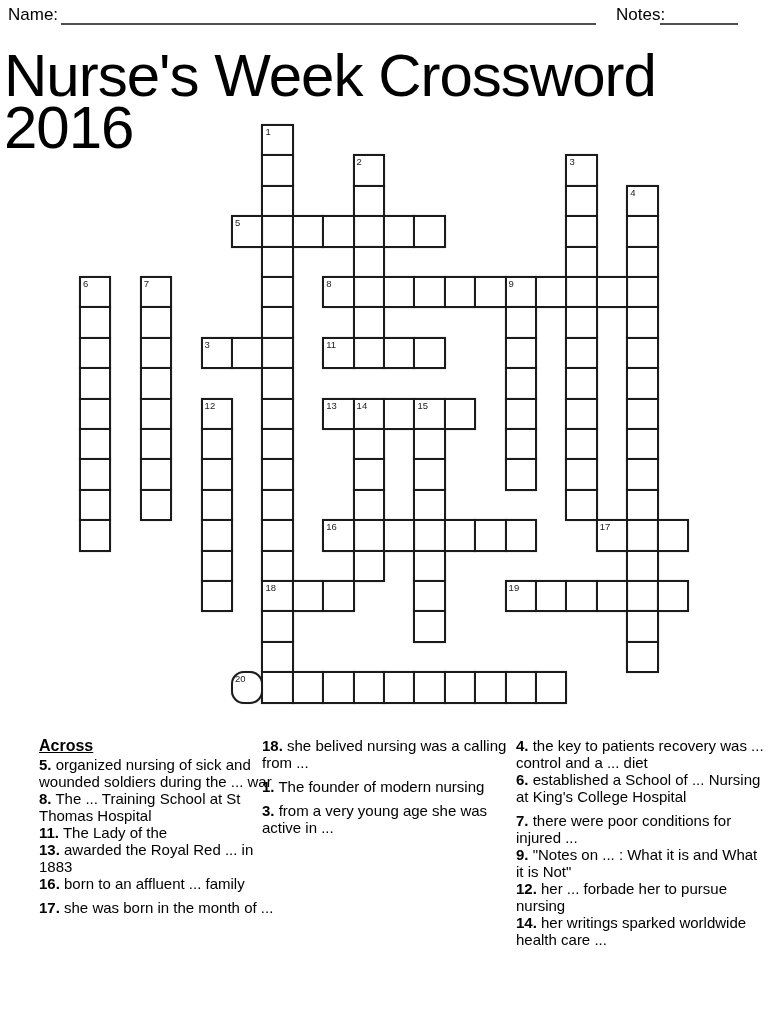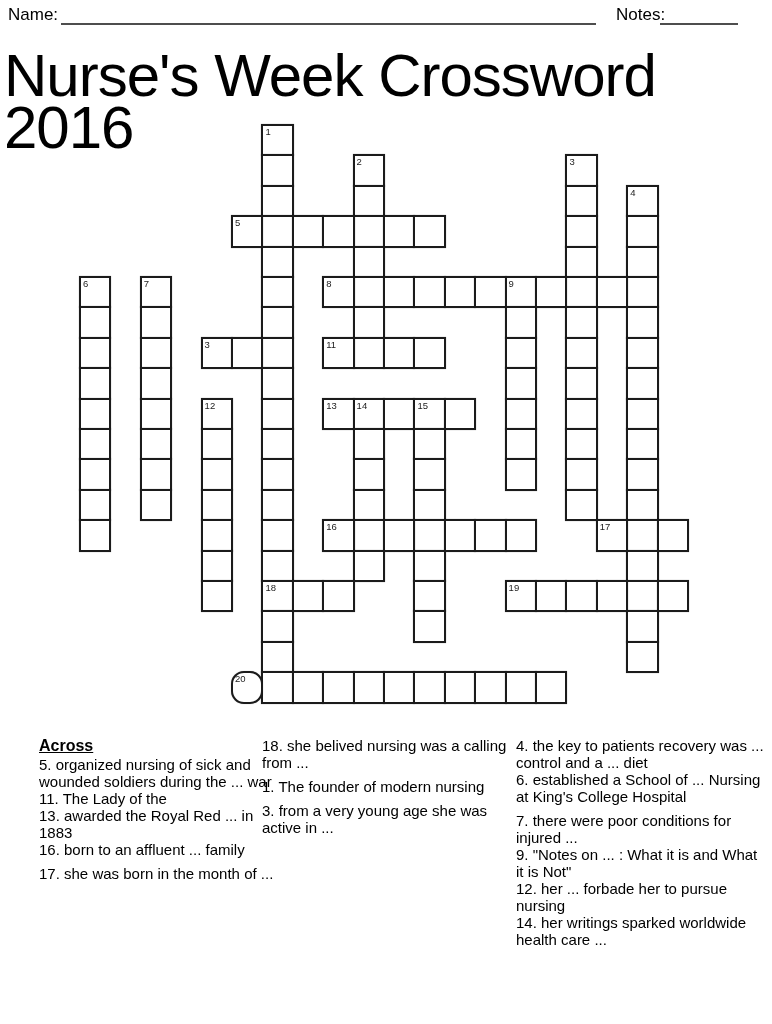--- a/index.html
+++ b/index.html
@@ -27,21 +27,21 @@
 
   
   .clues{position:absolute;left:0;top:737px;width:772px;font-size:15px;line-height:17px;}
   .clue-col{position:absolute;top:0;}
   .col-0{left:0;width:250px;margin-left:39px;}
   .col-1{left:262px;width:248px;}
   .col-2{left:516px;width:252px;}
   .clue-head{font-size:16px;font-weight:bold;text-decoration:underline;margin:0 0 2px 0;}
   .clue{margin:0;}
   .clue.gap{margin-top:7px;}
-  .cnum{font-weight:normal;}
+  .cnum{font-weight:bold;}
 </style>
 </head>
 <body>
 
 <div class="page">
   <span class="hdr-label name-label">Name:</span>
   <div class="fill-line name-line"></div>
   <span class="hdr-label date-label">Notes:</span>
   <div class="fill-line date-line"></div>
 
@@ -230,20 +230,21 @@
       <div class="cell" style="left: 364.8px; top: 547.2px;"></div>
       <div class="cell" style="left: 395.2px; top: 547.2px;"></div>
       <div class="cell" style="left: 425.6px; top: 547.2px;"></div>
       <div class="cell" style="left: 456px; top: 547.2px;"></div>
     </div>
 
   <div class="clues">
     <div class="clue-col col-0">
         <div class="clue-head">Across</div>
         <div class="clue"><b class="cnum">5.</b> organized nursing of sick and wounded soldiers during the ... war</div>
+        <div class="clue"><b class="cnum">8.</b> The ... Training School at St Thomas Hospital</div>
         <div class="clue"><b class="cnum">11.</b> The Lady of the</div>
         <div class="clue"><b class="cnum">13.</b> awarded the Royal Red ... in 1883</div>
         <div class="clue"><b class="cnum">16.</b> born to an affluent ... family</div>
         <div class="clue gap"><b class="cnum">17.</b> she was born in the month of ...</div>
       </div>
     <div class="clue-col col-1">
         <div class="clue"><b class="cnum">18.</b> she belived nursing was a calling from ...</div>
         <div class="clue gap"><b class="cnum">1.</b> The founder of modern nursing</div>
         <div class="clue gap"><b class="cnum">3.</b> from a very young age she was active in ...</div>
       </div>

